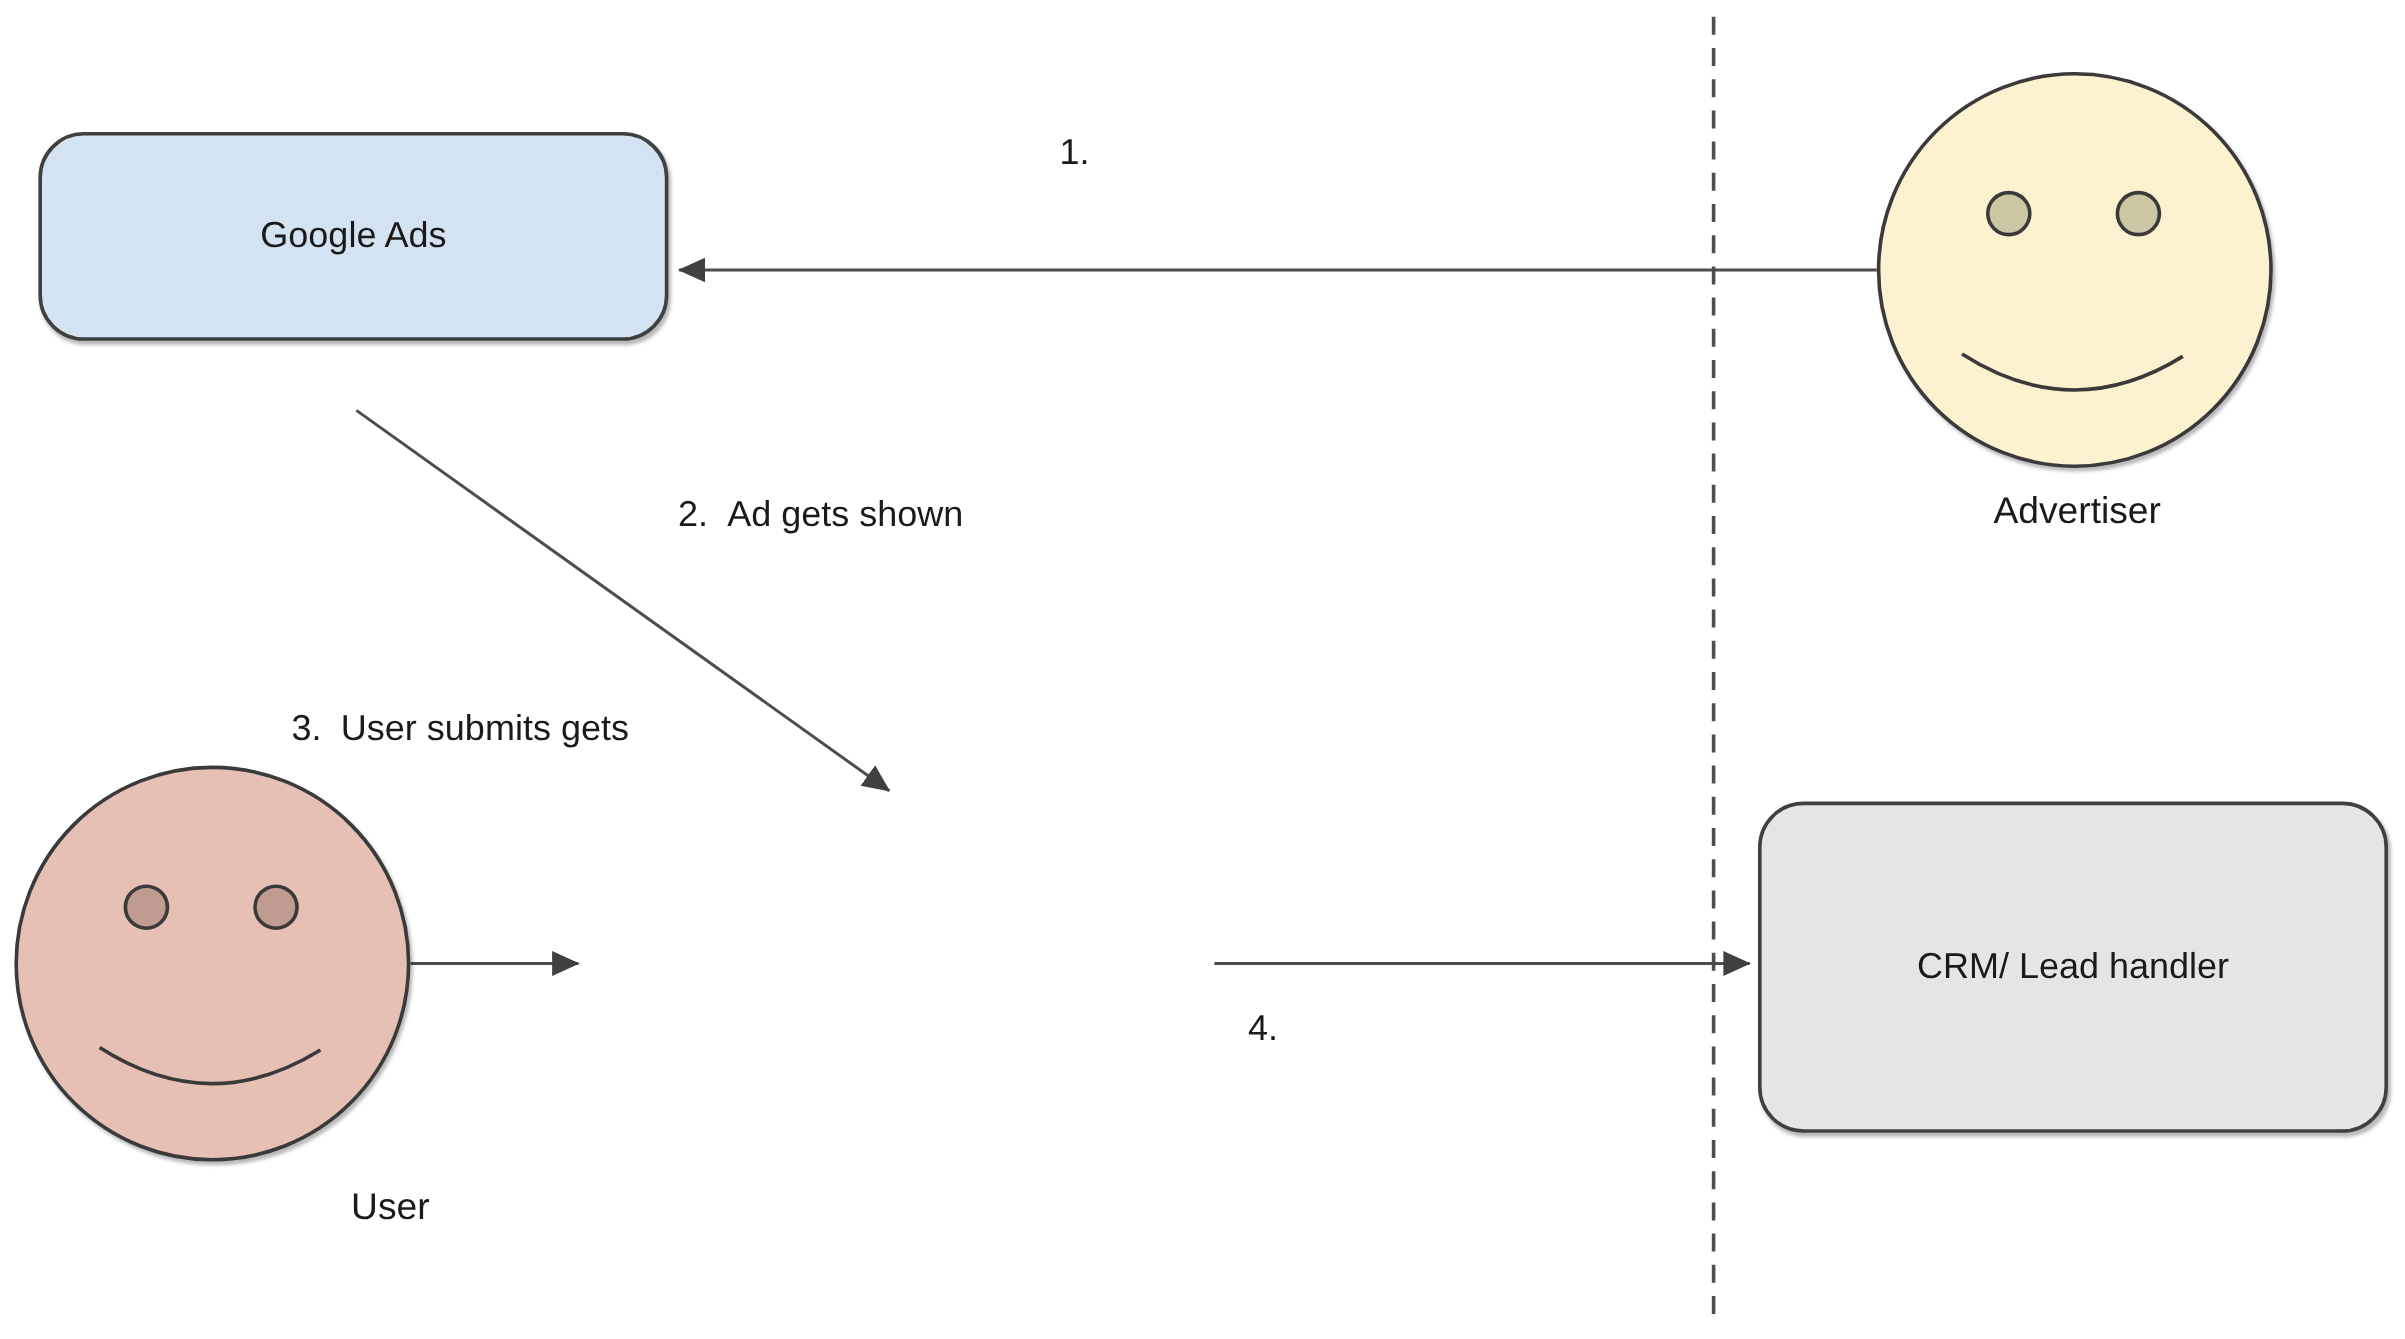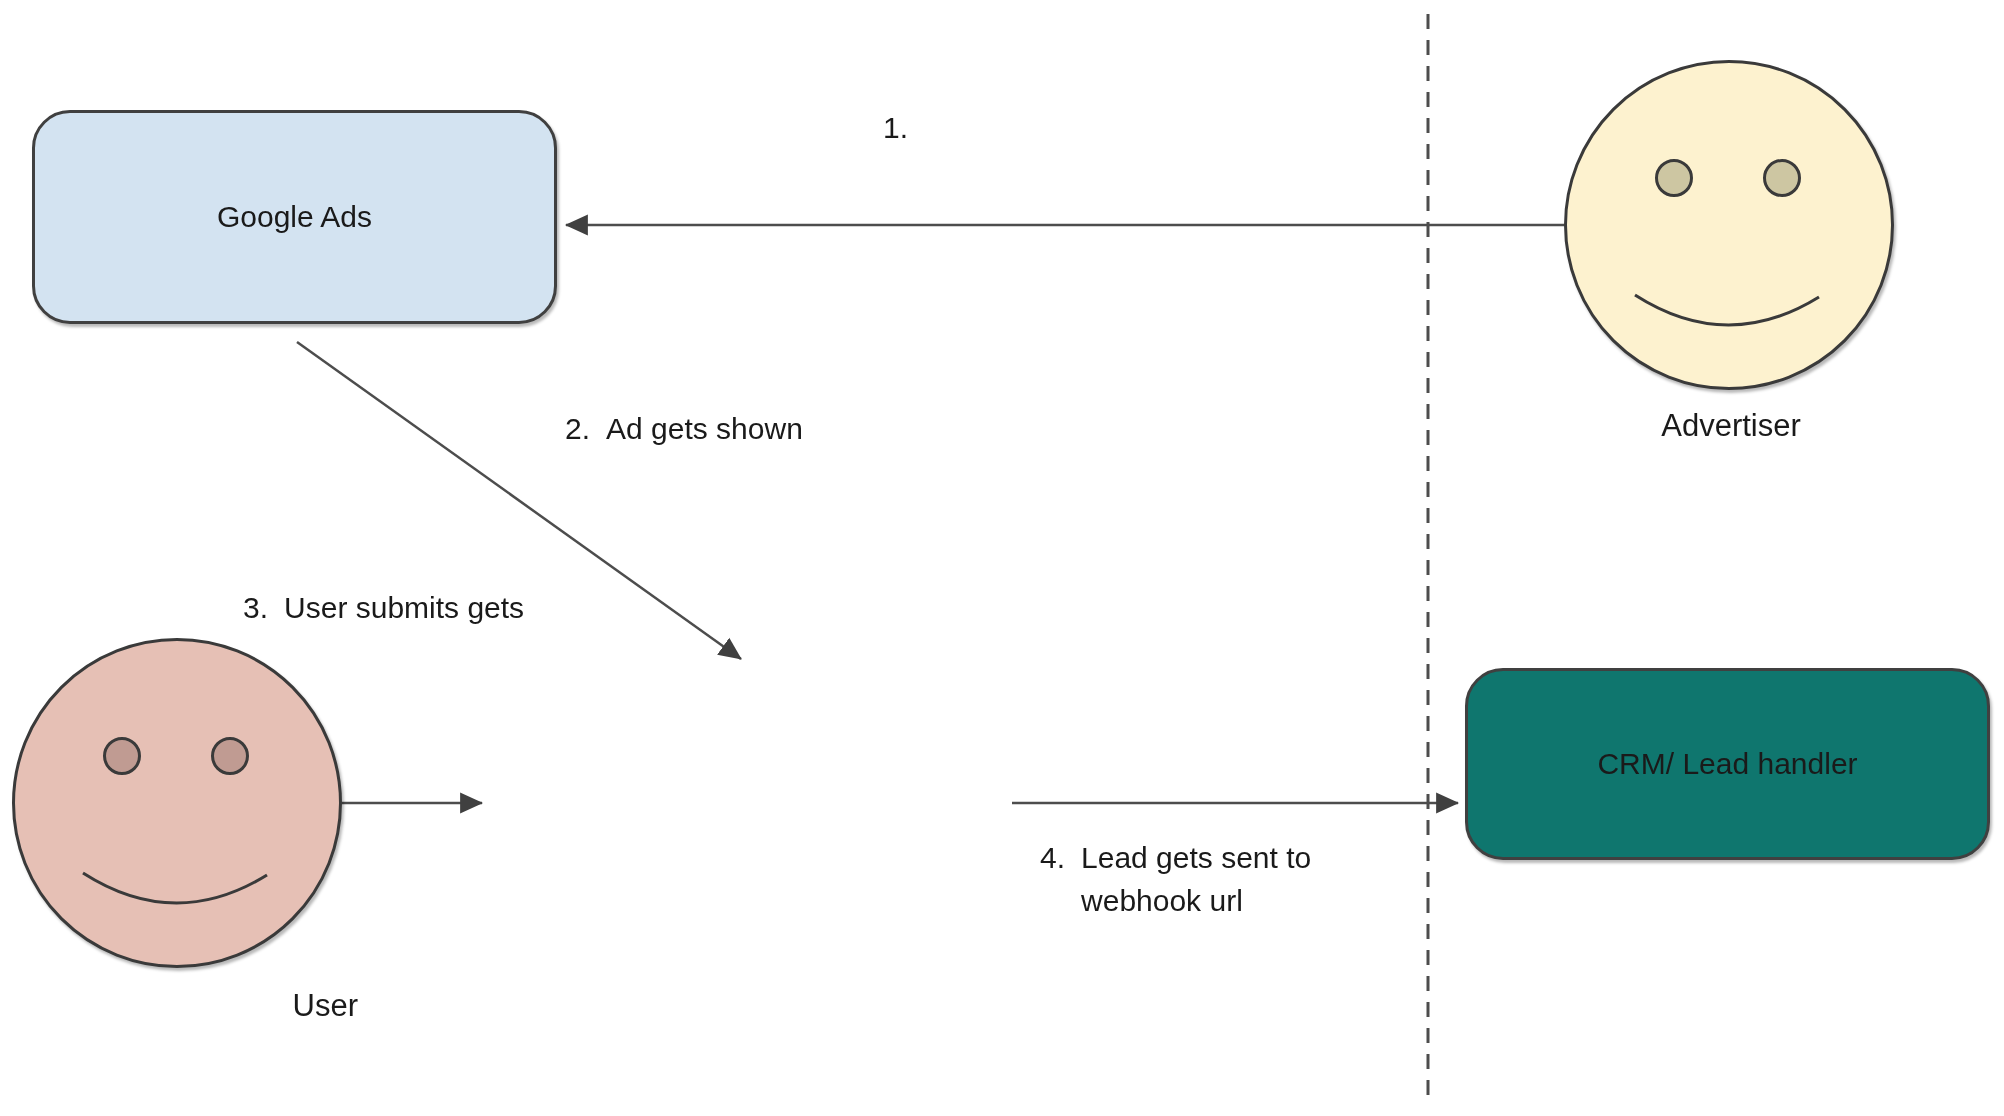--- a/index.html
+++ b/index.html
@@ -25,23 +25,23 @@
     box-shadow: 2px 3px 3px rgba(0,0,0,0.28);
     display: flex;
     flex-direction: column;
     align-items: center;
     justify-content: center;
     text-align: center;
     font-size: 30px;
     line-height: 44px;
     box-sizing: border-box;
   }
-  #box-google-ads   { left: 32px;   top: 110px; width: 525px; height: 214px; }
+  #box-google-ads   { left: 32px;   top: 110px; width: 525px; height: 174px; }
   #box-channels     { left: 487px;  top: 665px; width: 525px; height: 278px; }
-  #box-crm          { left: 1465px; top: 668px; width: 525px; height: 192px; background: #0f766e; }
+  #box-crm          { left: 1465px; top: 668px; width: 525px; height: 276px; background: #e5e5e5; }
   .face {
     position: absolute;
     width: 330px; height: 330px;
     border: 3px solid #3a3a3a;
     border-radius: 50%;
     box-shadow: 2px 3px 3px rgba(0,0,0,0.28);
     box-sizing: border-box;
   }
   #face-advertiser { left: 1564px; top: 60px;  background: #fdf2cf; }
   #face-user       { left: 12px;   top: 638px; background: #e6c0b5; }
@@ -139,19 +139,15 @@
     <span>Ad gets shown</span>
   </div>
 
   <div id="step3" class="step">
     <span class="num">3.</span>
     <span>User submits gets</span>
   </div>
 
   <div id="step4" class="step">
     <span class="num">4.</span>
-    <span class="lines">
-      <span>Lead gets sent to</span>
-      <span>webhook url</span>
-    </span>
   </div>
 
 </div>
 
 </body></html>

